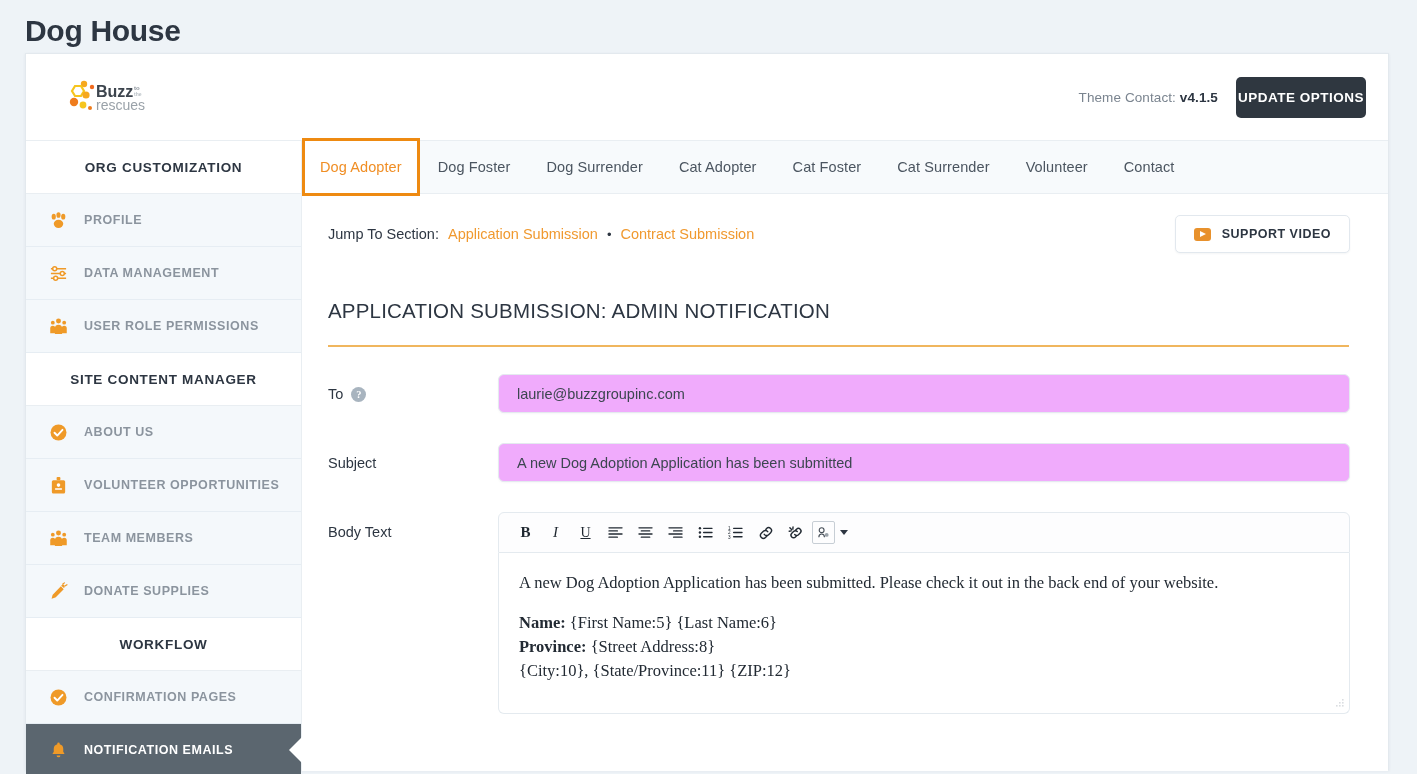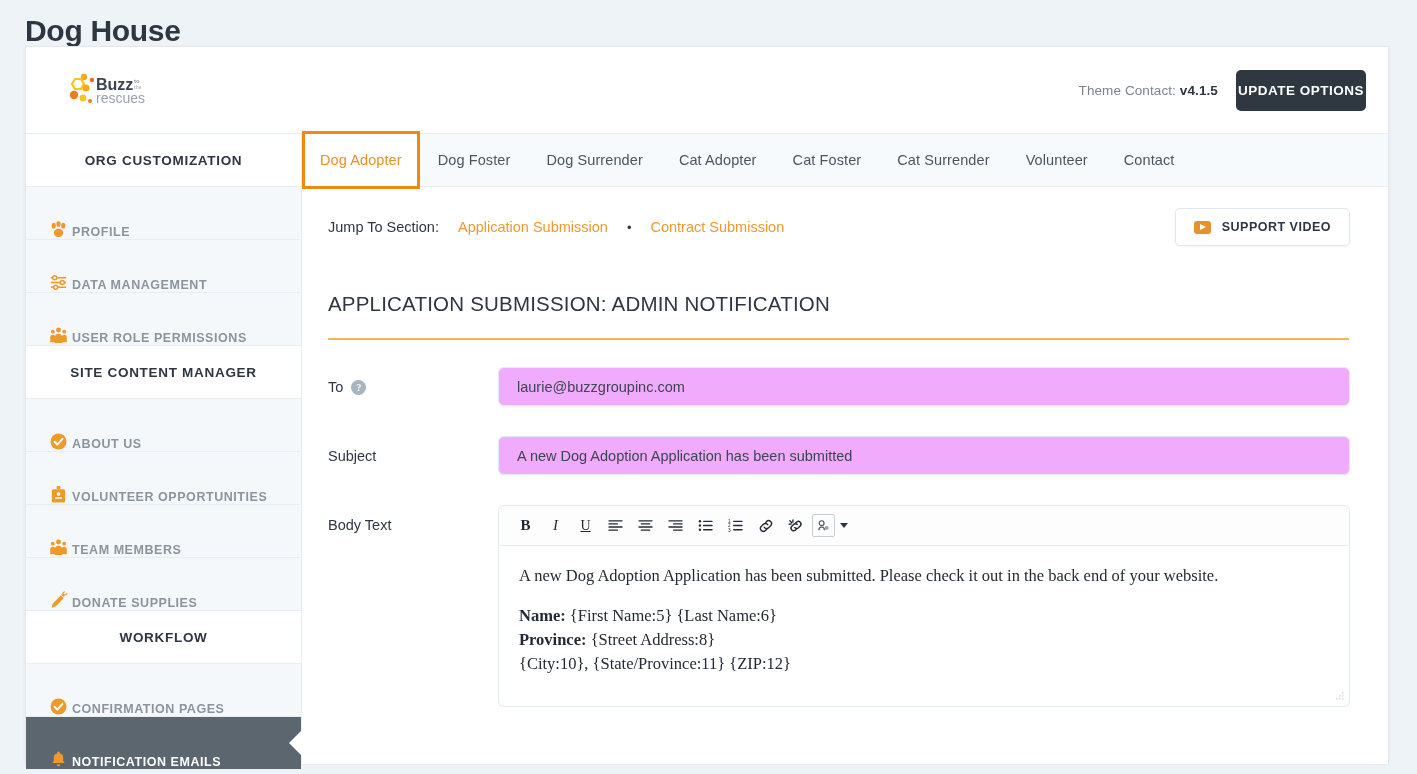--- a/index.html
+++ b/index.html
@@ -19,21 +19,21 @@
     letter-spacing: -0.3px;
     padding: 14px 0 0 25px;
     margin: 0;
     line-height: 34px;
   }
 
   
   .app-card {
     position: absolute;
     left: 25px;
-    top: 46px;
+    top: 53px;
     width: 1364px;
     height: 717px;
     background: #ffffff;
     border: 1px solid #e3e9ee;
     box-shadow: 0 1px 3px rgba(40,60,80,.07);
   }
 
   
   .topbar {
     height: 87px;
@@ -85,24 +85,24 @@
     font-size: 13.5px;
     font-weight: bold;
     letter-spacing: .7px;
     color: #2d3642;
     height: 53px;
     line-height: 53px;
     border-bottom: 1px solid #e9eef2;
   }
   .side-item {
     display: flex;
-    align-items: flex-end;
+    align-items: center;
     height: 53px;
     padding-left: 22px;
-    gap: 4px;
+    gap: 16px;
     border-bottom: 1px solid #e6edf3;
     cursor: pointer;
     background: #f4f8fb;
     position: relative;
   }
   .side-item .ico { width: 20px; height: 20px; flex: 0 0 20px; display:flex; align-items:center; justify-content:center;}
   .side-item .lbl {
     font-size: 12.5px;
     font-weight: bold;
     letter-spacing: .55px;
@@ -150,21 +150,21 @@
   }
 
   .content { padding: 0 38px 0 26px; }
 
   .jumpbar {
     display: flex;
     align-items: center;
     justify-content: space-between;
     padding-top: 21px;
   }
-  .jump-left { display: flex; align-items: center; gap: 19px; font-size: 14.5px; }
+  .jump-left { display: flex; align-items: center; gap: 9px; font-size: 14.5px; }
   .jump-label { color: #2d3642; }
   .jump-link { color: #f0992f; cursor: pointer; }
   .jump-dot { color: #2d3642; font-size: 13px; }
 
   .support-btn {
     display: flex; align-items: center; gap: 11px;
     background: #fff;
     border: 1px solid #e2e8ee;
     border-radius: 5px;
     padding: 11px 18px;

